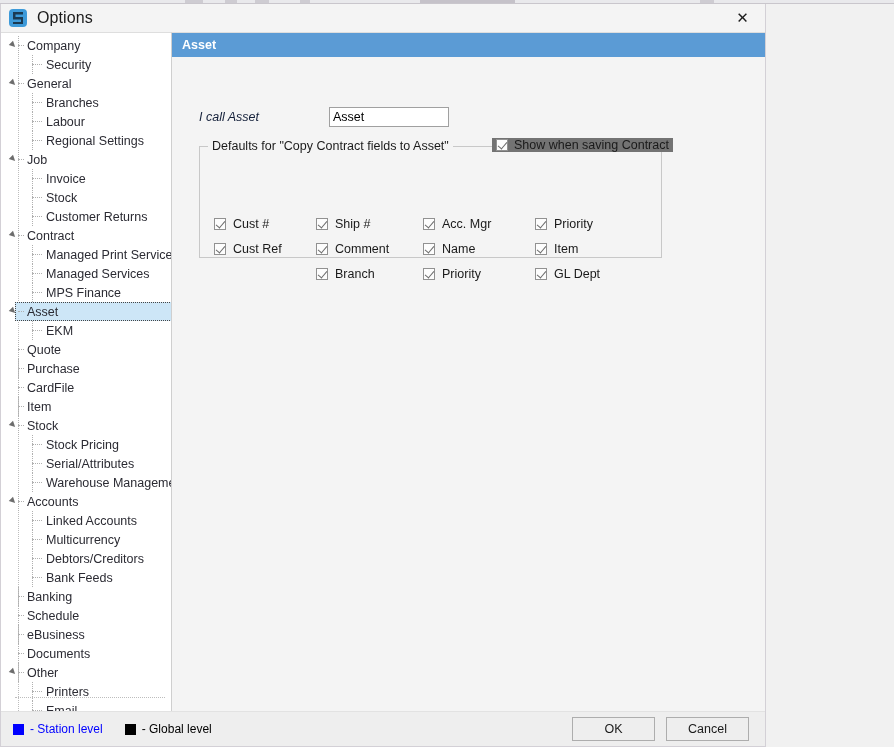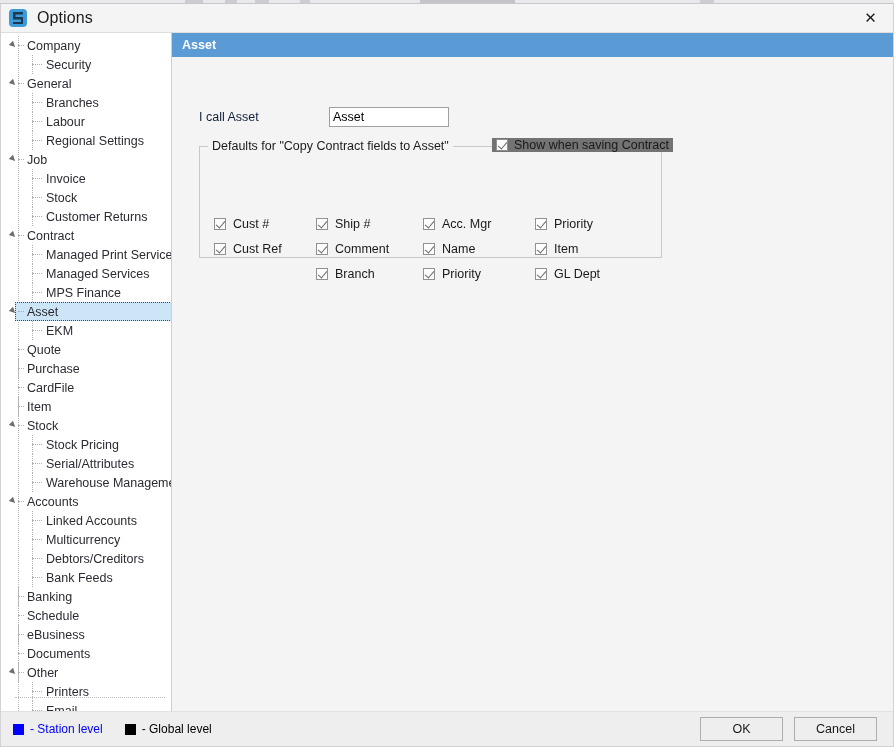--- a/index.html
+++ b/index.html
@@ -20,21 +20,21 @@
     border-bottom: 1px solid #c9c6cc;
   }
   .bg-strip .ghost {
     position: absolute; top: 0px; height: 3px;
     background: #b8b4bd; opacity: .55;
   }
 
   
   .window {
     position: absolute; left: 0; top: 4px;
-    width: 894px; height: 743px;
+    width: 766px; height: 743px;
     background: #f4f4f4;
     border: 1px solid #d3d0d6;
     border-top: none;
     display: flex; flex-direction: column;
   }
 
   
   .titlebar {
     height: 28px; flex: 0 0 28px;
     background: #f4f4f4;
@@ -149,20 +149,21 @@
   }
   .content-main { flex: 1 1 auto; position: relative; padding: 0; }
 
   .field-row {
     position: absolute; left: 27px; top: 50px;
     display: flex; align-items: center;
   }
   .field-label {
     font-size: 12.5px; color: #14203a;
     width: 130px;
+    font-style: italic;
   }
   .field-input {
     width: 120px; height: 20px;
     border: 1px solid #a0a0a0;
     background: #ffffff;
     font-size: 12.5px; color: #000;
     padding: 0 3px;
     font-family: "Liberation Sans", sans-serif;
     outline: none;
   }

